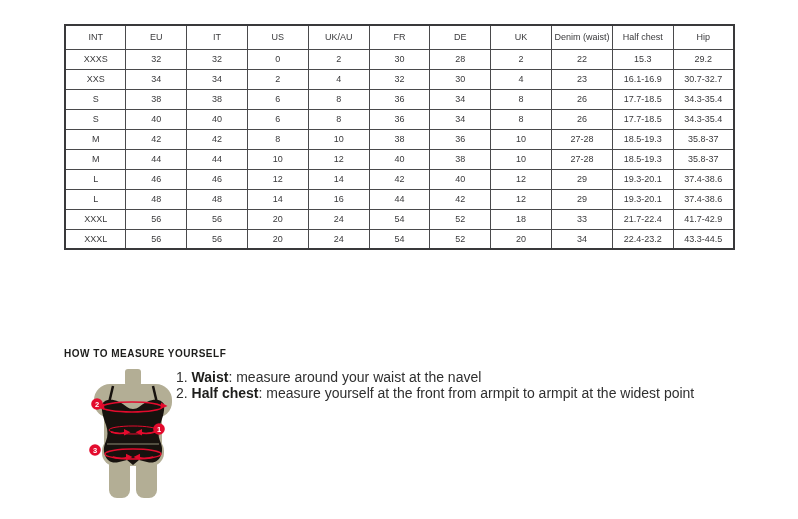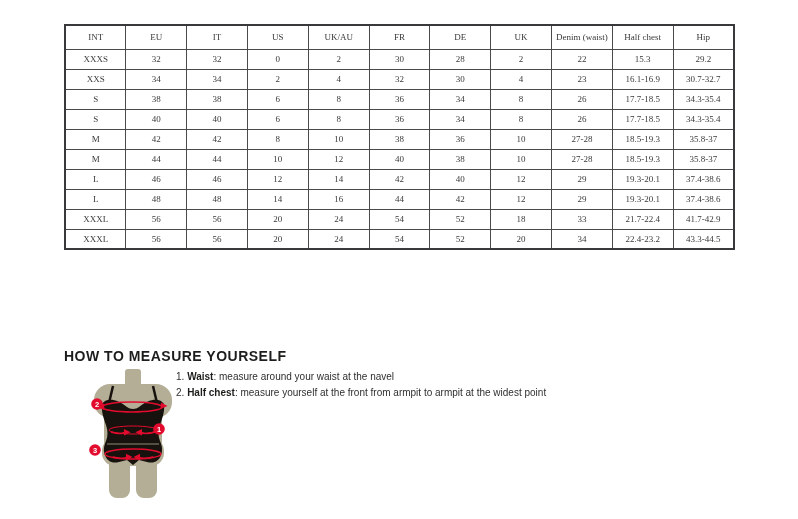--- a/index.html
+++ b/index.html
@@ -4,38 +4,37 @@
 <style>
   * { margin: 0; padding: 0; box-sizing: border-box; }
   html, body { width: 798px; height: 519px; background: #ffffff; overflow: hidden; }
   body { font-family: "Liberation Sans", sans-serif; position: relative; }
 
   
   table.size-table {
     position: absolute; left: 64px; top: 24px; width: 671px;
     border-collapse: collapse; table-layout: fixed;
     border: 2px solid #39393b;
-    font-family: Liberation Serif, serif;
   }
   table.size-table th, table.size-table td {
     border: 1px solid #4a4a4c;
     font-size: 9px; color: #39393b; text-align: center; vertical-align: middle;
     font-weight: normal; padding: 0; background: #ffffff;
   }
   table.size-table th { height: 24px; }
   table.size-table td { height: 20px; }
 
   
   .measure-title {
     position: absolute; left: 64px; top: 348px;
-    font-size: 14px; font-weight: bold; letter-spacing: 0.5px; color: #1d1d1b;
+    font-size: 10px; font-weight: bold; letter-spacing: 0.5px; color: #1d1d1b;
   }
   .figure-wrap { position: absolute; left: 78px; top: 368px; width: 110px; height: 140px; }
   .steps { position: absolute; left: 176px; top: 369px; width: 420px; }
-  .steps .step { font-size: 10px; color: #2f2f2f; line-height: 16px; white-space: nowrap; }
+  .steps .step { font-size: 14px; color: #2f2f2f; line-height: 16px; white-space: nowrap; }
   .steps .step .b { font-weight: bold; color: #1d1d1b; }
 </style>
 </head>
 <body>
 
 <table class="size-table">
   <thead>
     <tr>
         <th>INT</th>
         <th>EU</th>

